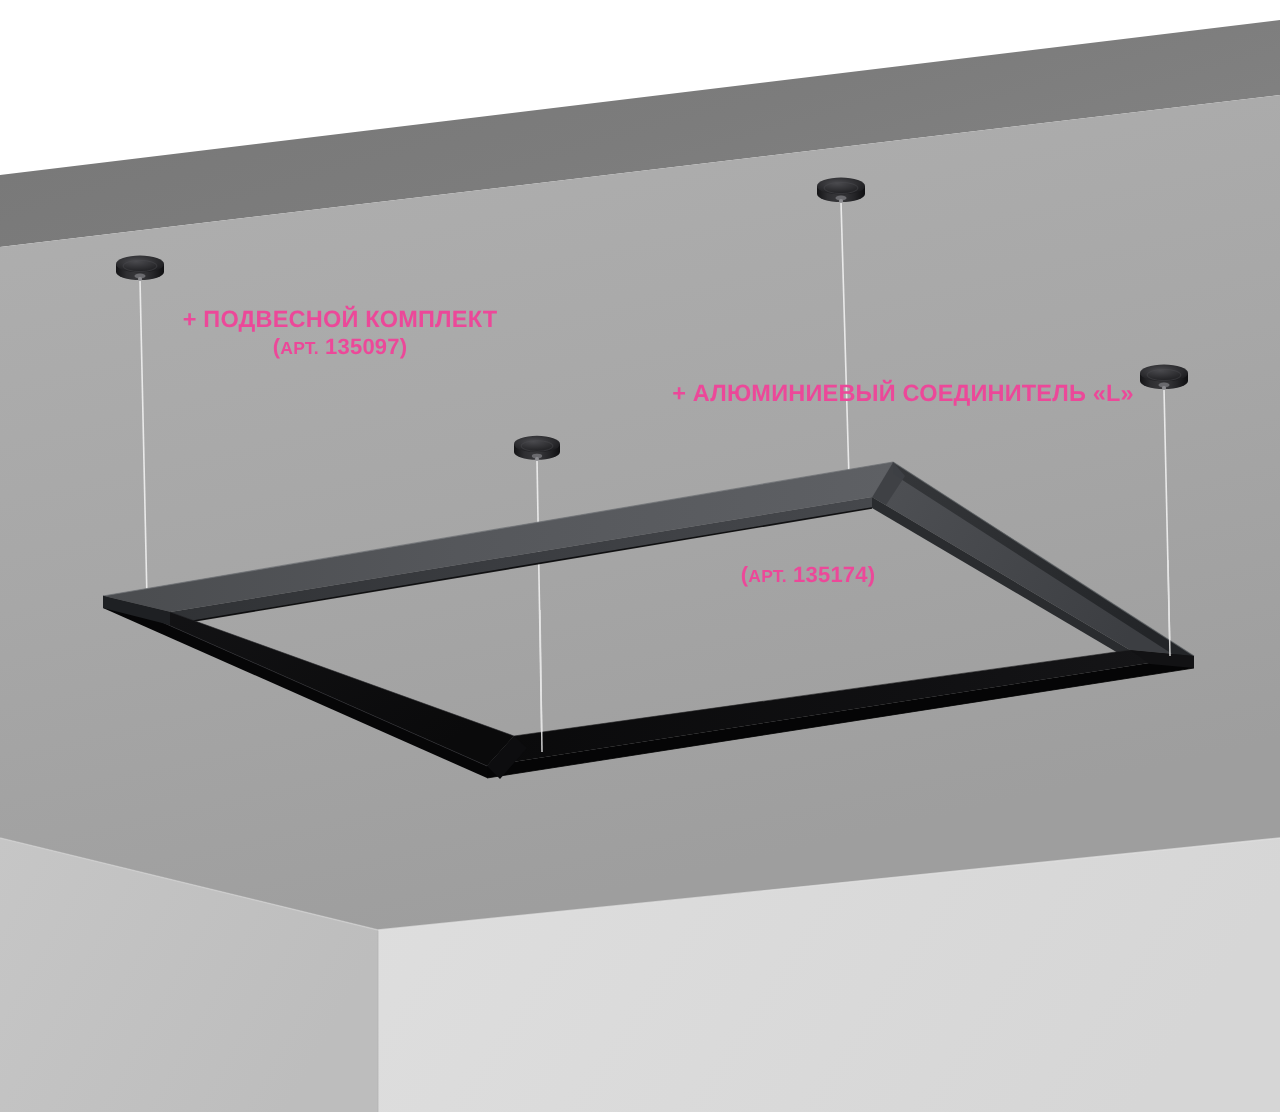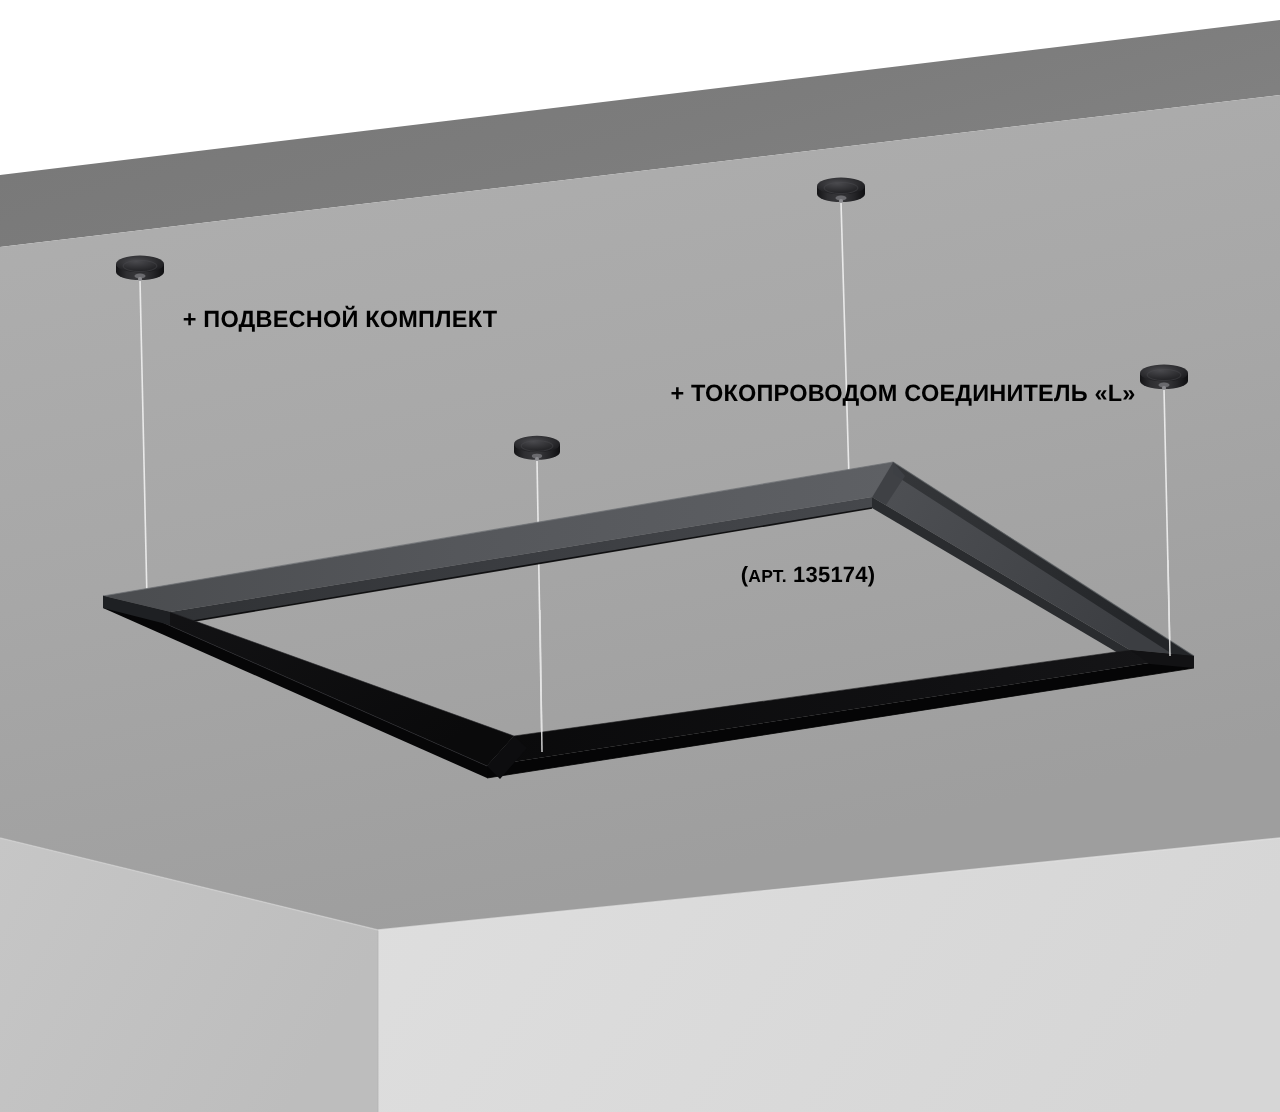--- a/index.html
+++ b/index.html
@@ -19,21 +19,21 @@
   #scene svg.layer {
     position: absolute;
     left: 0;
     top: 0;
     width: 1280px;
     height: 1112px;
     display: block;
   }
   .callout {
     position: absolute;
-    color: #000000;
+    color: #ec4899;
     font-family: "Liberation Sans", sans-serif;
     font-weight: bold;
     letter-spacing: 0.2px;
     text-align: center;
     white-space: nowrap;
     line-height: 1.12;
     text-rendering: geometricPrecision;
   }
   .callout .line-main {
     display: block;
@@ -249,23 +249,24 @@
     </g>
   </svg>
 
   <svg class="layer" viewBox="0 0 1280 1112">
     <line x1="540" y1="610" x2="542" y2="752" stroke="#e4e4e4" stroke-width="1.5" opacity="0.9"></line>
     <line x1="1168" y1="560" x2="1170" y2="656" stroke="#e4e4e4" stroke-width="1.5" opacity="0.9"></line>
   </svg>
 
   <div class="callout" id="callout-suspension">
     <span class="line-main">+ ПОДВЕСНОЙ КОМПЛЕКТ</span>
+    <span class="line-art"><span>(</span><span class="art-word">АРТ.</span><span> 135097)</span></span>
   </div>
 
   <div class="callout" id="callout-aluminium">
-    <span class="line-main">+ ТОКОПРОВОДОМ СОЕДИНИТЕЛЬ «L»</span>
+    <span class="line-main">+ АЛЮМИНИЕВЫЙ СОЕДИНИТЕЛЬ «L»</span>
   </div>
 
   <div class="callout" id="callout-flexible">
     <span class="line-art"><span>(</span><span class="art-word">АРТ.</span><span> 135174)</span></span>
   </div>
 
 </div>
 
 </body></html>

